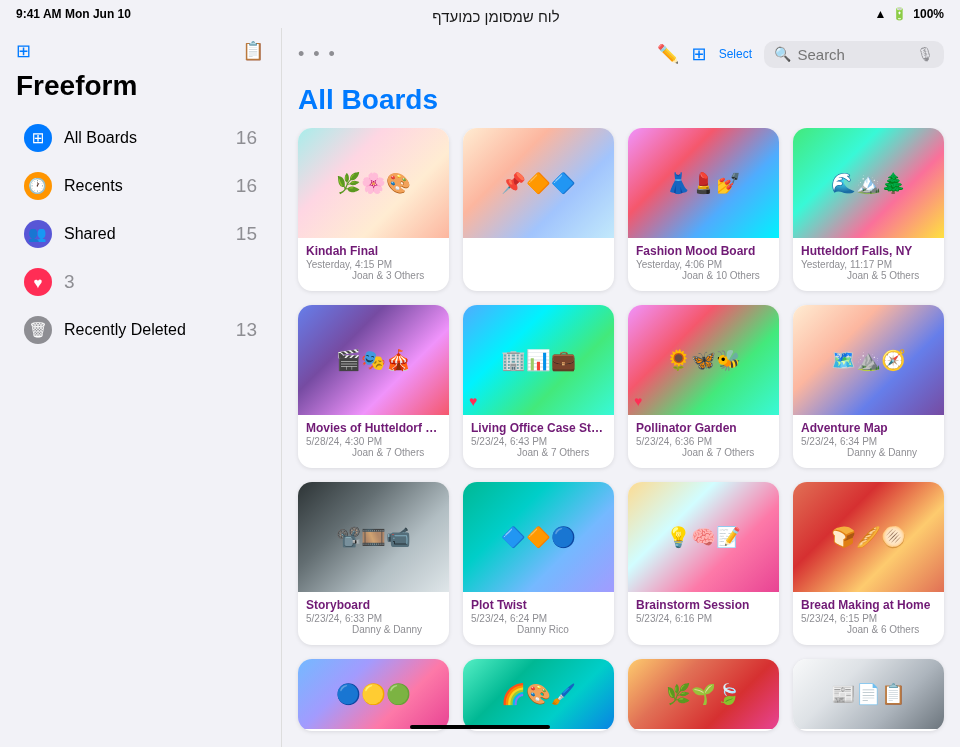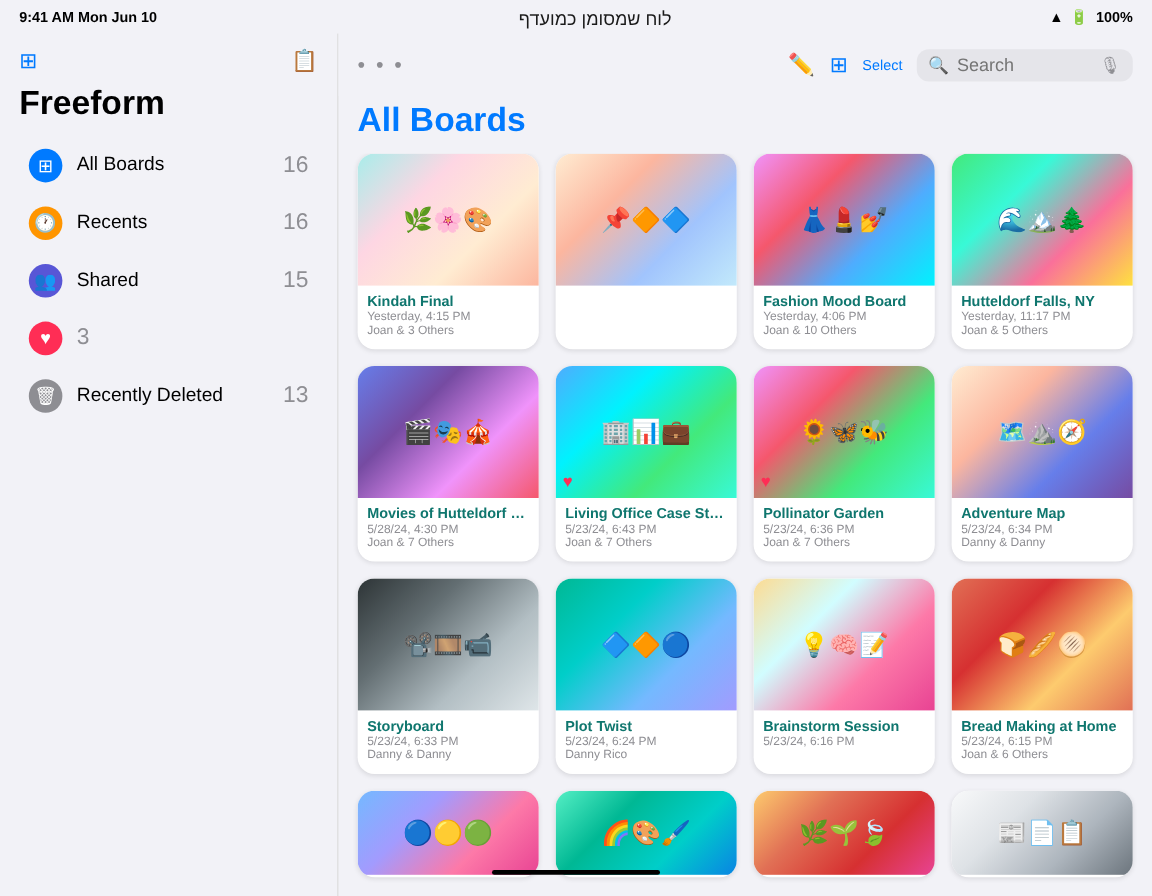--- a/index.html
+++ b/index.html
@@ -206,33 +206,34 @@
       height: 110px;
       overflow: hidden;
       position: relative;
     }
     .board-info {
       padding: 6px 8px 8px 8px;
     }
     .board-name {
       font-size: 12px;
       font-weight: 600;
-      color: #0f766e;
+      color: #701a75;
       white-space: nowrap;
       overflow: hidden;
       text-overflow: ellipsis;
     }
     .board-date {
       font-size: 10px;
       color: #8e8e93;
       margin-top: 1px;
     }
     .board-collaborators {
       font-size: 10px;
       color: #8e8e93;
+      margin-left: 46px;
     }
 
     
     .thumb-1 { background: linear-gradient(135deg, #a8edea, #fed6e3, #ffecd2, #fcb69f); }
     .thumb-2 { background: linear-gradient(135deg, #ffecd2, #fcb69f, #a1c4fd, #c2e9fb); }
     .thumb-3 { background: linear-gradient(135deg, #f093fb, #f5576c, #4facfe, #00f2fe); }
     .thumb-4 { background: linear-gradient(135deg, #43e97b, #38f9d7, #fa709a, #fee140); }
     .thumb-5 { background: linear-gradient(135deg, #667eea, #764ba2, #f093fb, #f5576c); }
     .thumb-6 { background: linear-gradient(135deg, #4facfe, #00f2fe, #43e97b, #38f9d7); }
     .thumb-7 { background: linear-gradient(135deg, #f093fb, #f5576c, #43e97b, #38f9d7); }

